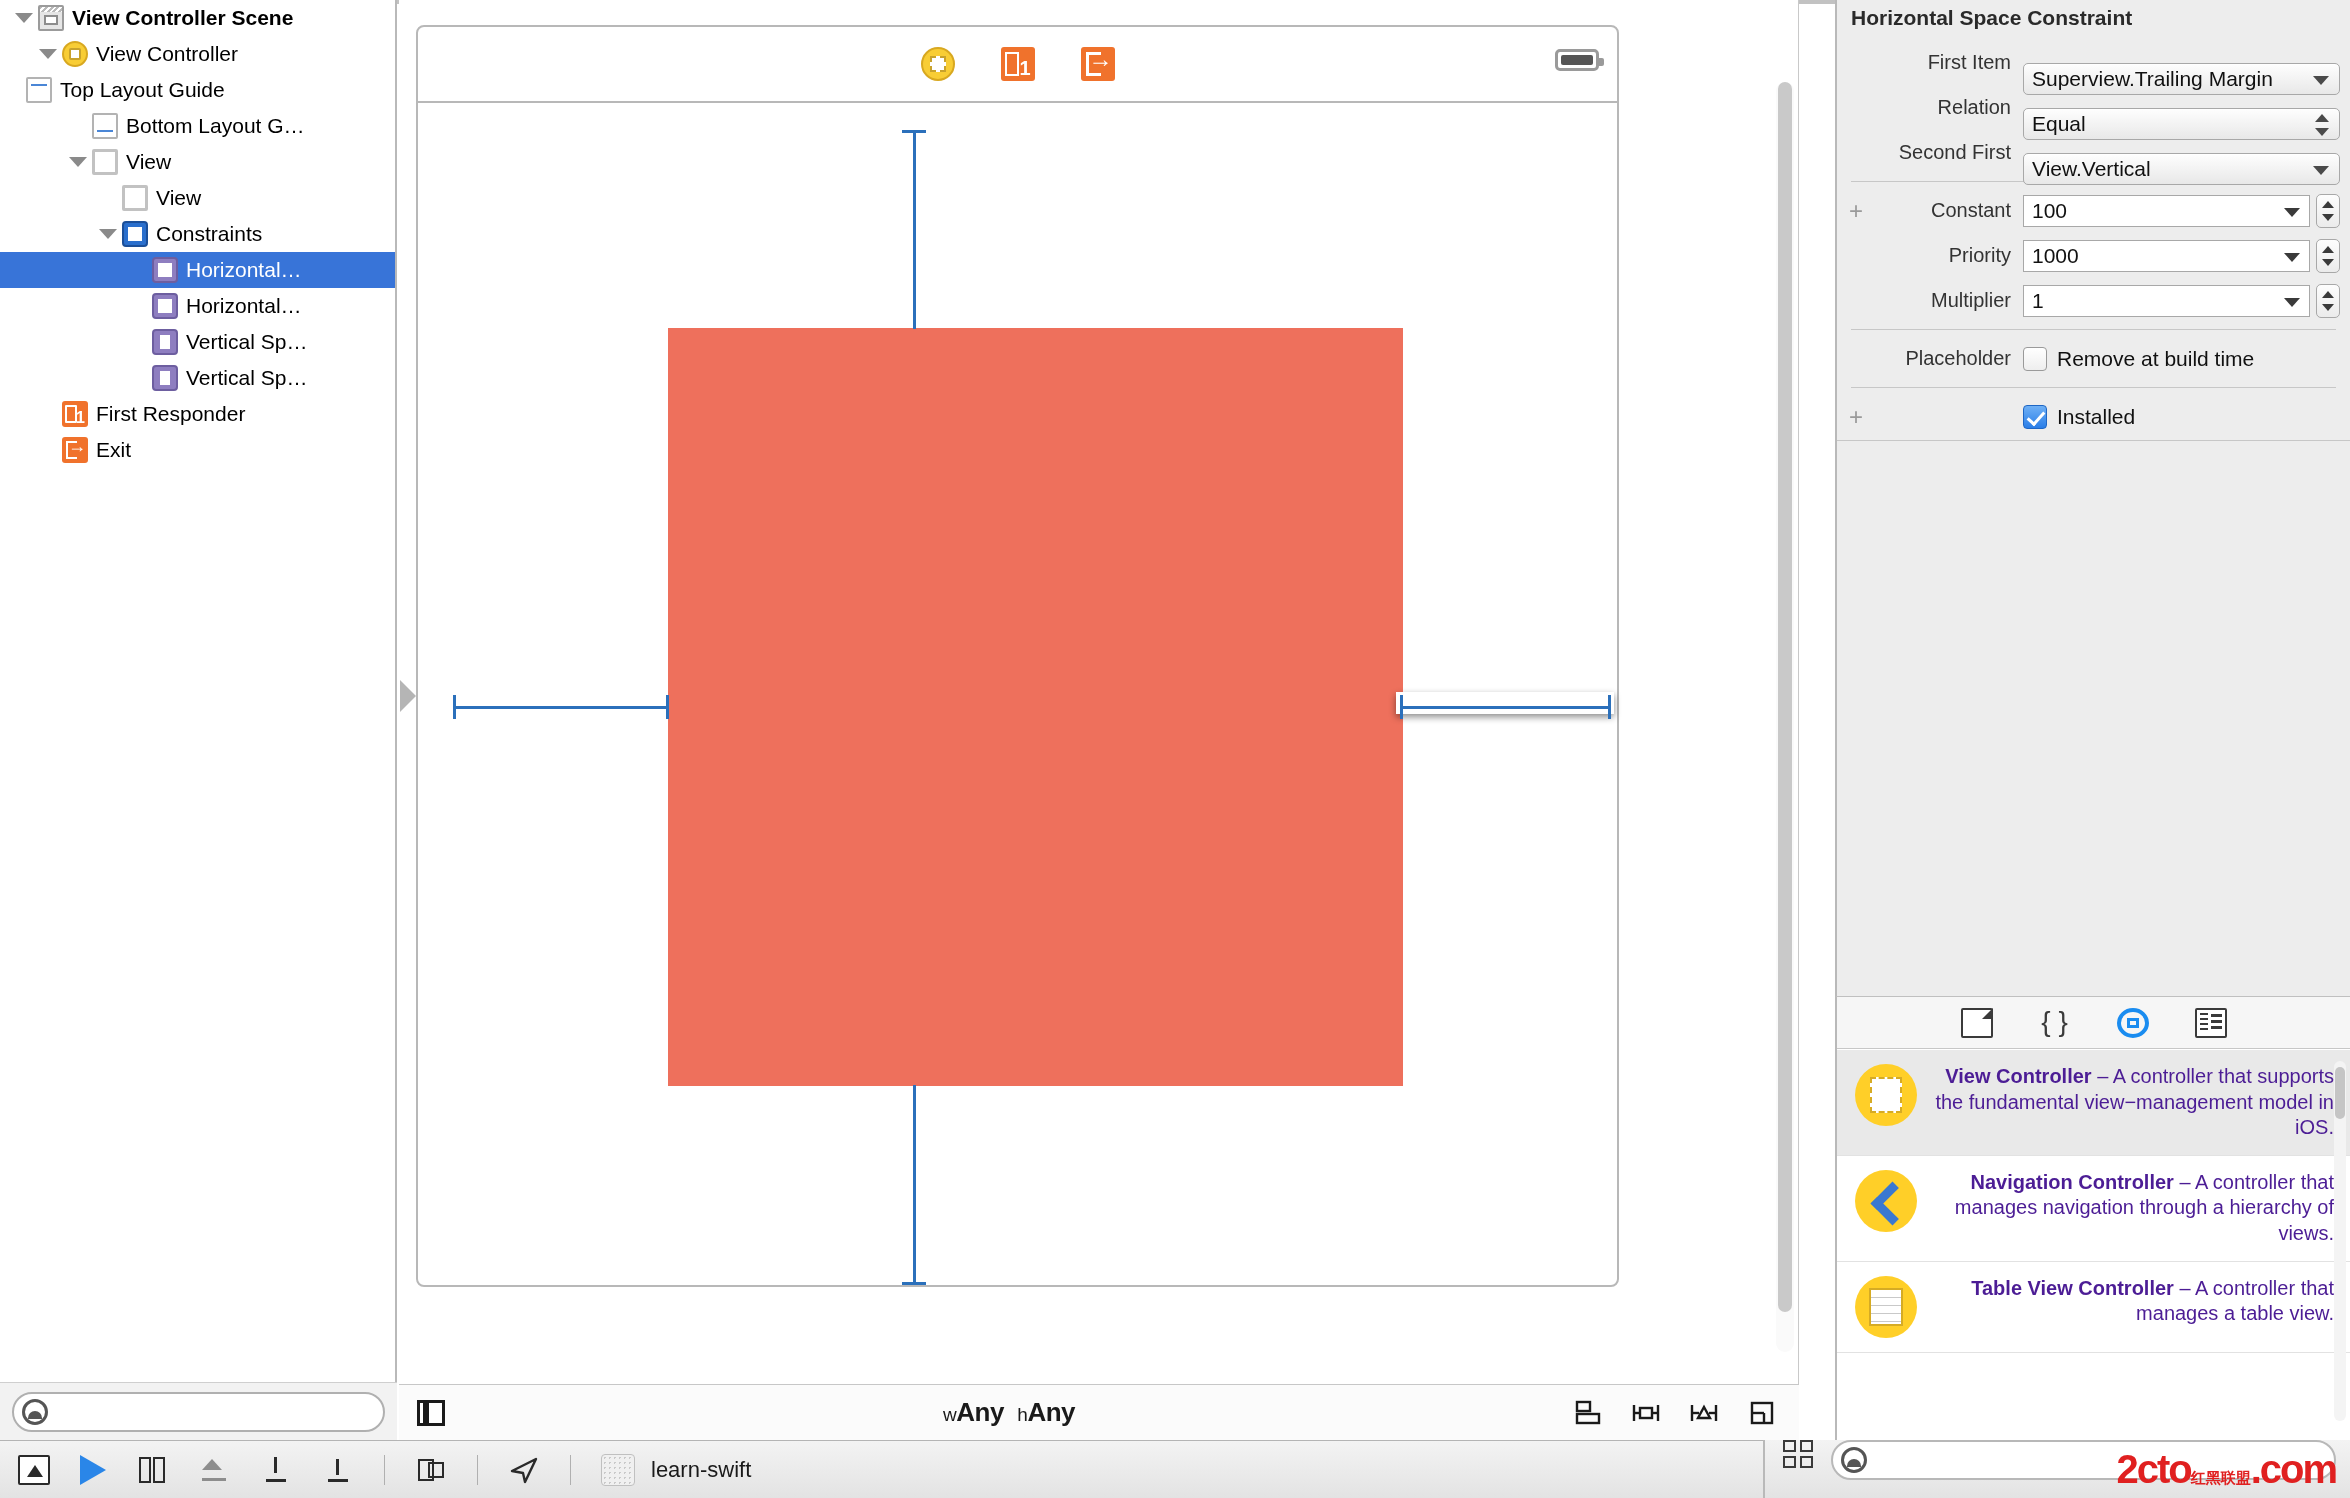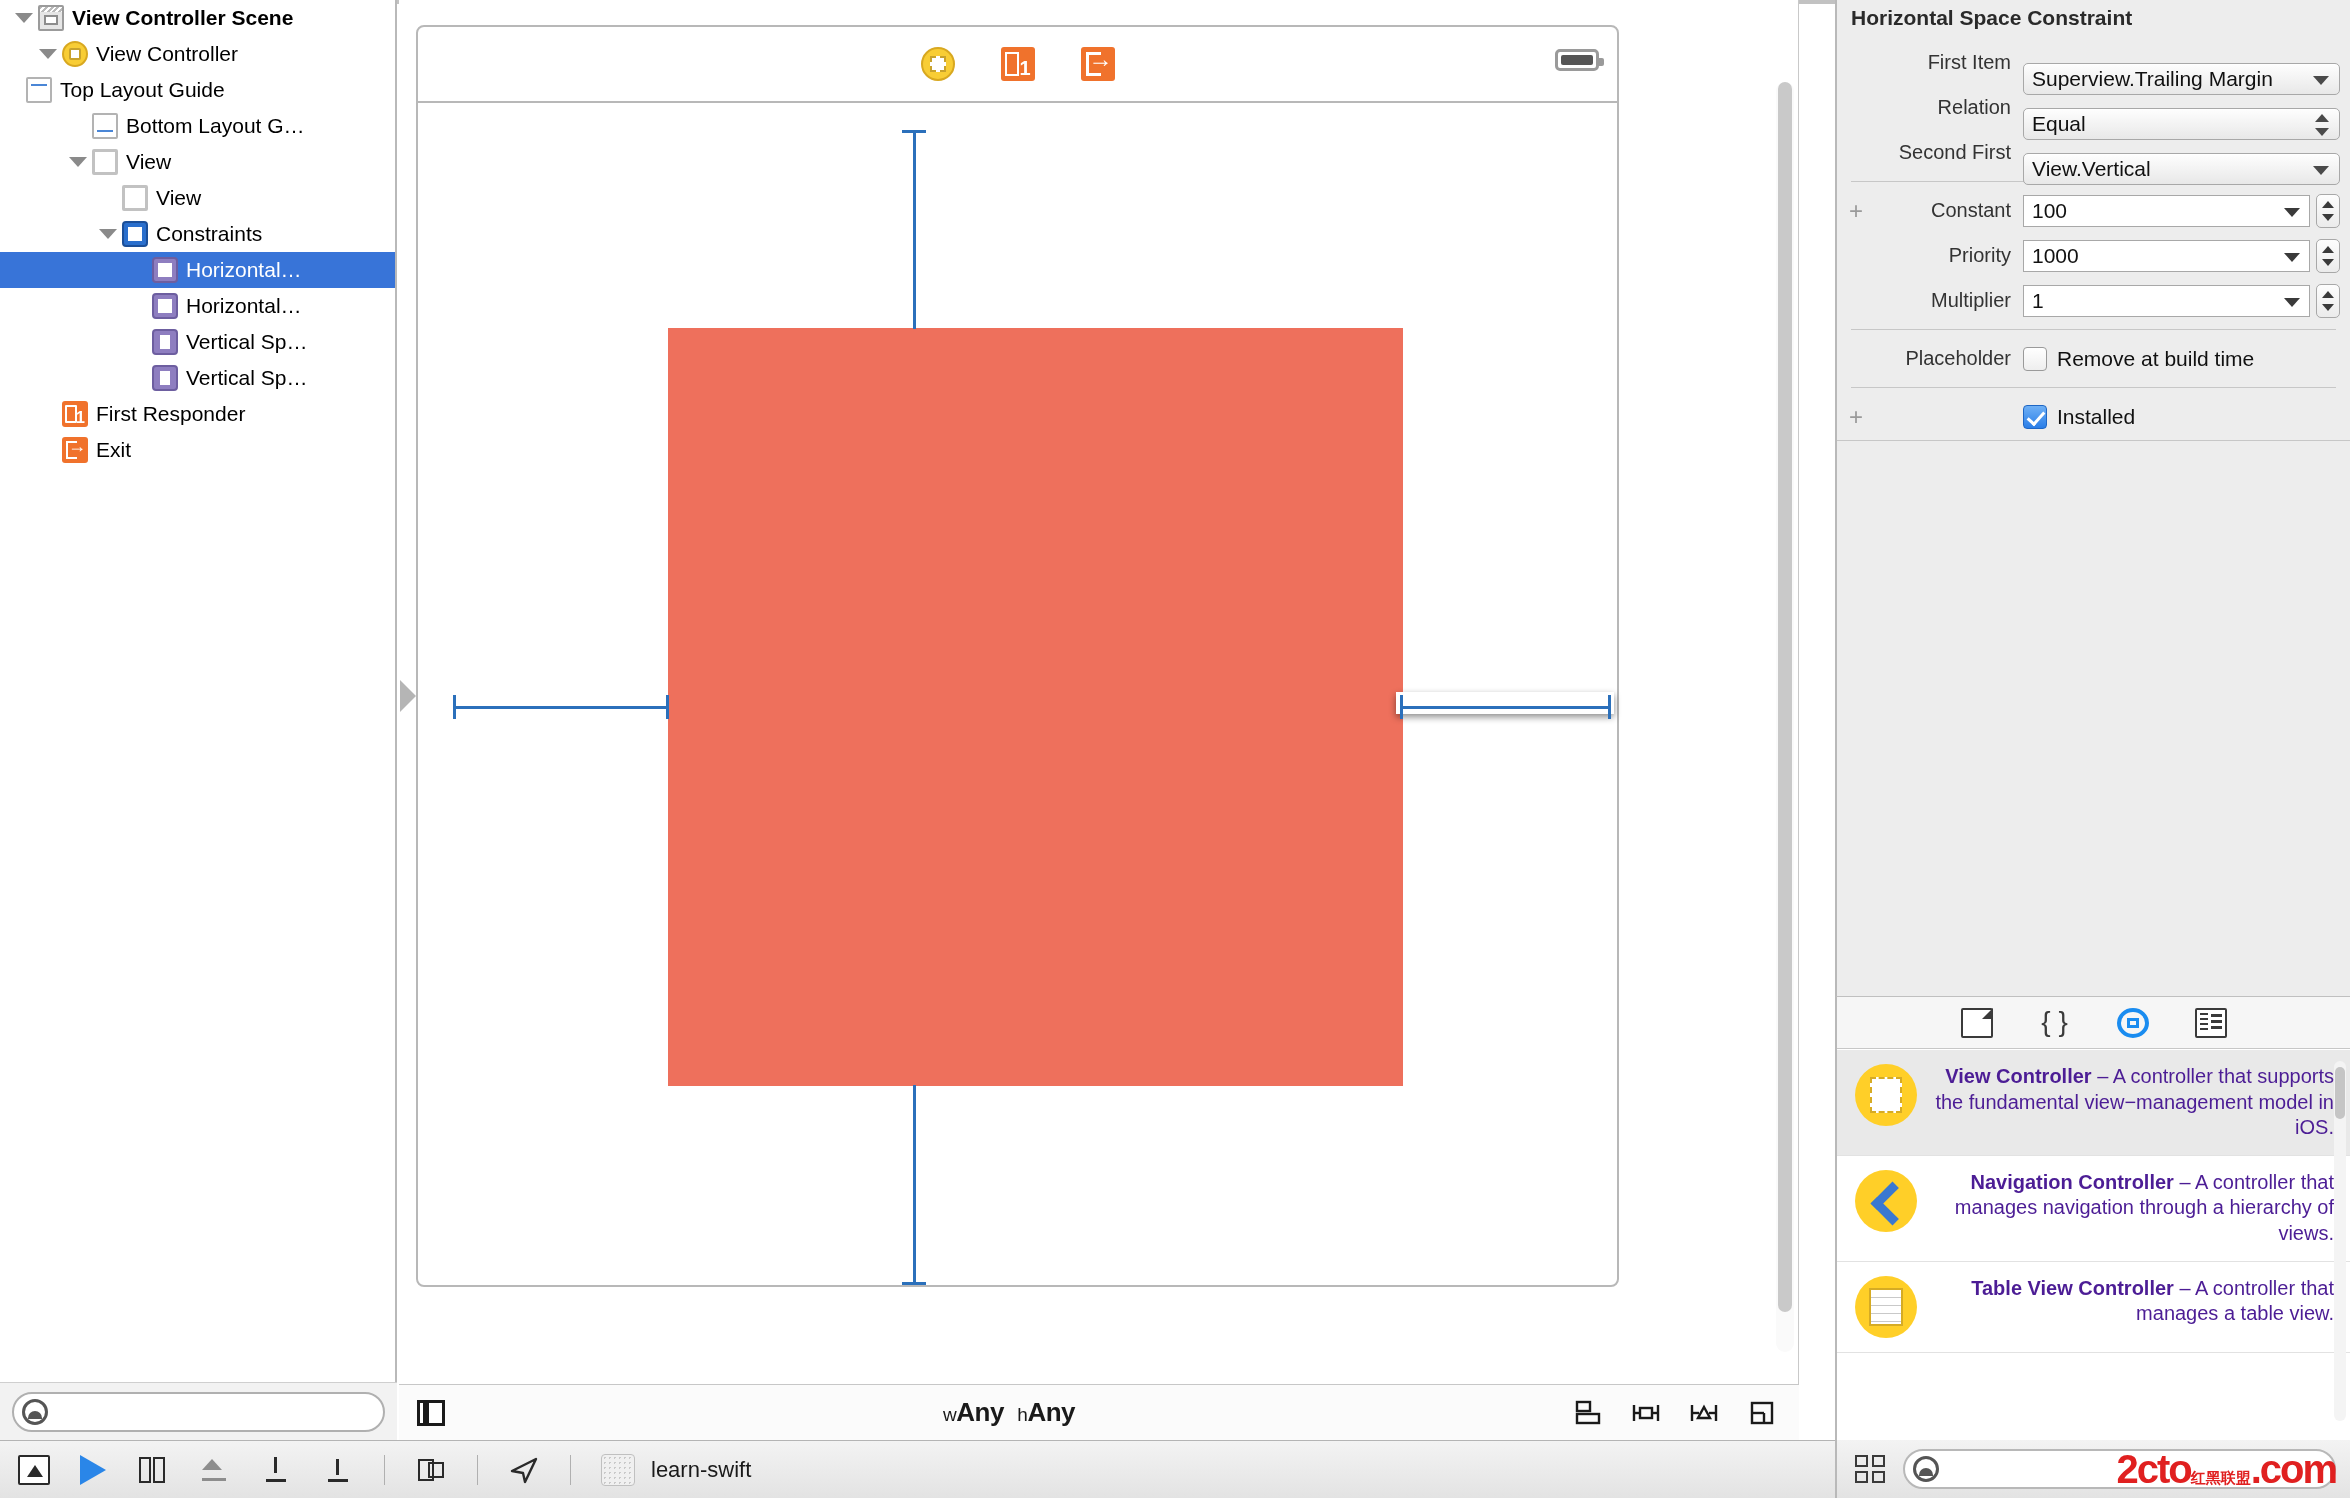--- a/index.html
+++ b/index.html
@@ -340,22 +340,22 @@
   .sbi-stepout::before{content:""; position:absolute; left:50%; margin-left:-2px; top:4px; width:3px; height:16px; background:#2a2a2a;}
   .sbi-stepout::after{content:""; position:absolute; left:6px; bottom:3px; right:6px; height:3px; background:#2a2a2a;}
   .sbi-views::before{content:""; position:absolute; left:3px; top:4px; width:12px; bottom:4px; border:2px solid #2a2a2a;}
   .sbi-views::after{content:""; position:absolute; right:3px; top:7px; width:12px; bottom:7px; border:2px solid #2a2a2a;}
   .sb-div { width: 1px; height: 30px; background: #b0b0b0; }
   .sb-grid { width: 34px; height: 32px; border-radius: 4px;
     background: radial-gradient(circle,#c9c9c9 1px,transparent 1px) 0 0/5px 5px, #f0f0f0;
     border: 1px solid #c0c0c0; }
   #sb-project { font-size: 22px; color: #1a1a1a; margin-left: 16px; }
 
-  #sb-right { position: absolute; right: 0; bottom: 0; width: 515px; height: 58px;
-    display:flex; align-items:center; border-left: 2px solid #b9b9b9;
+  #sb-right { position: absolute; right: 0; bottom: 0; width: 587px; height: 58px;
+    display:flex; align-items:flex-start; border-left: 2px solid #b9b9b9;
     background: linear-gradient(to bottom,#f3f3f3,#e3e3e3); margin-top: 10px; }
   .sb-grid4 { width: 30px; height: 28px; margin-left: 18px;
     display:grid; grid-template-columns: 1fr 1fr; grid-template-rows: 1fr 1fr; gap: 4px; }
   .sb-grid4 span { border: 2px solid #3a3a3a; }
   #sb-search { flex:1; height: 40px; margin: 0 14px 0 18px; border: 2px solid #b8b8b8;
     border-radius: 20px; background:#fff; display:flex; align-items:center; padding-left:8px; position:relative;}
 
   #watermark { position: absolute; right: 14px; top: 7px; width: 250px; height: 44px;
     color:#e02020; font-weight:bold; font-size:40px; line-height:44px;
     font-family:"Liberation Sans", sans-serif; letter-spacing:-2px; text-align:right; }

